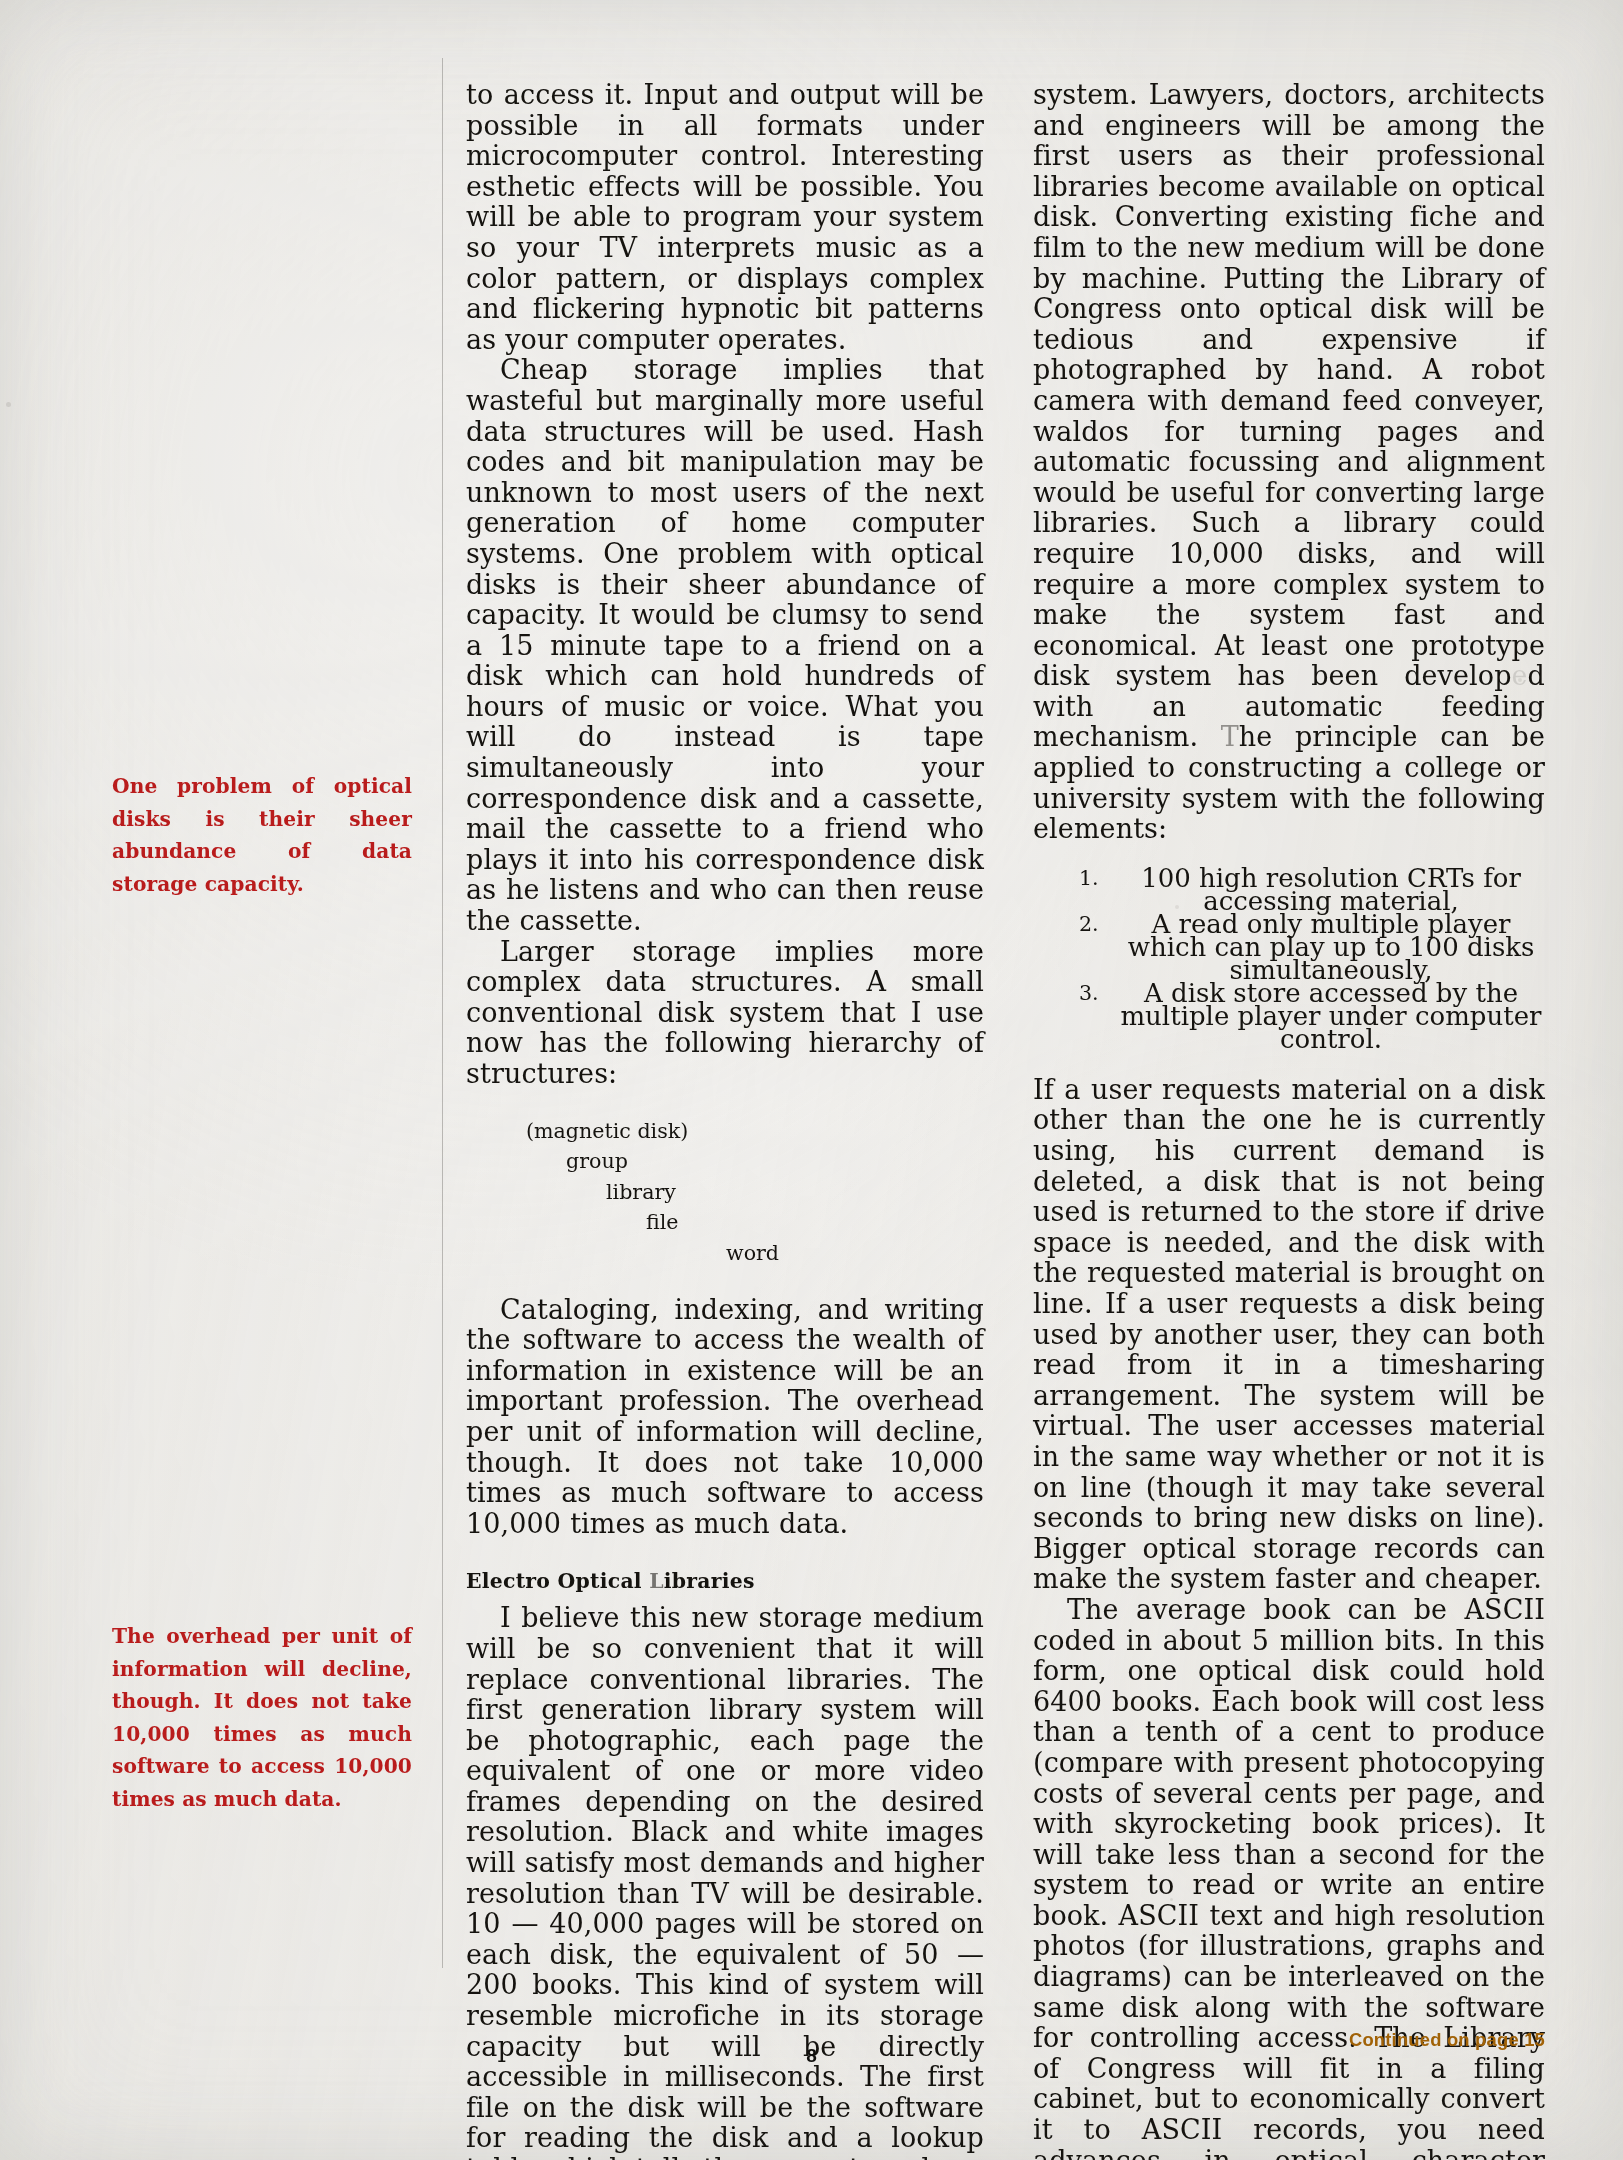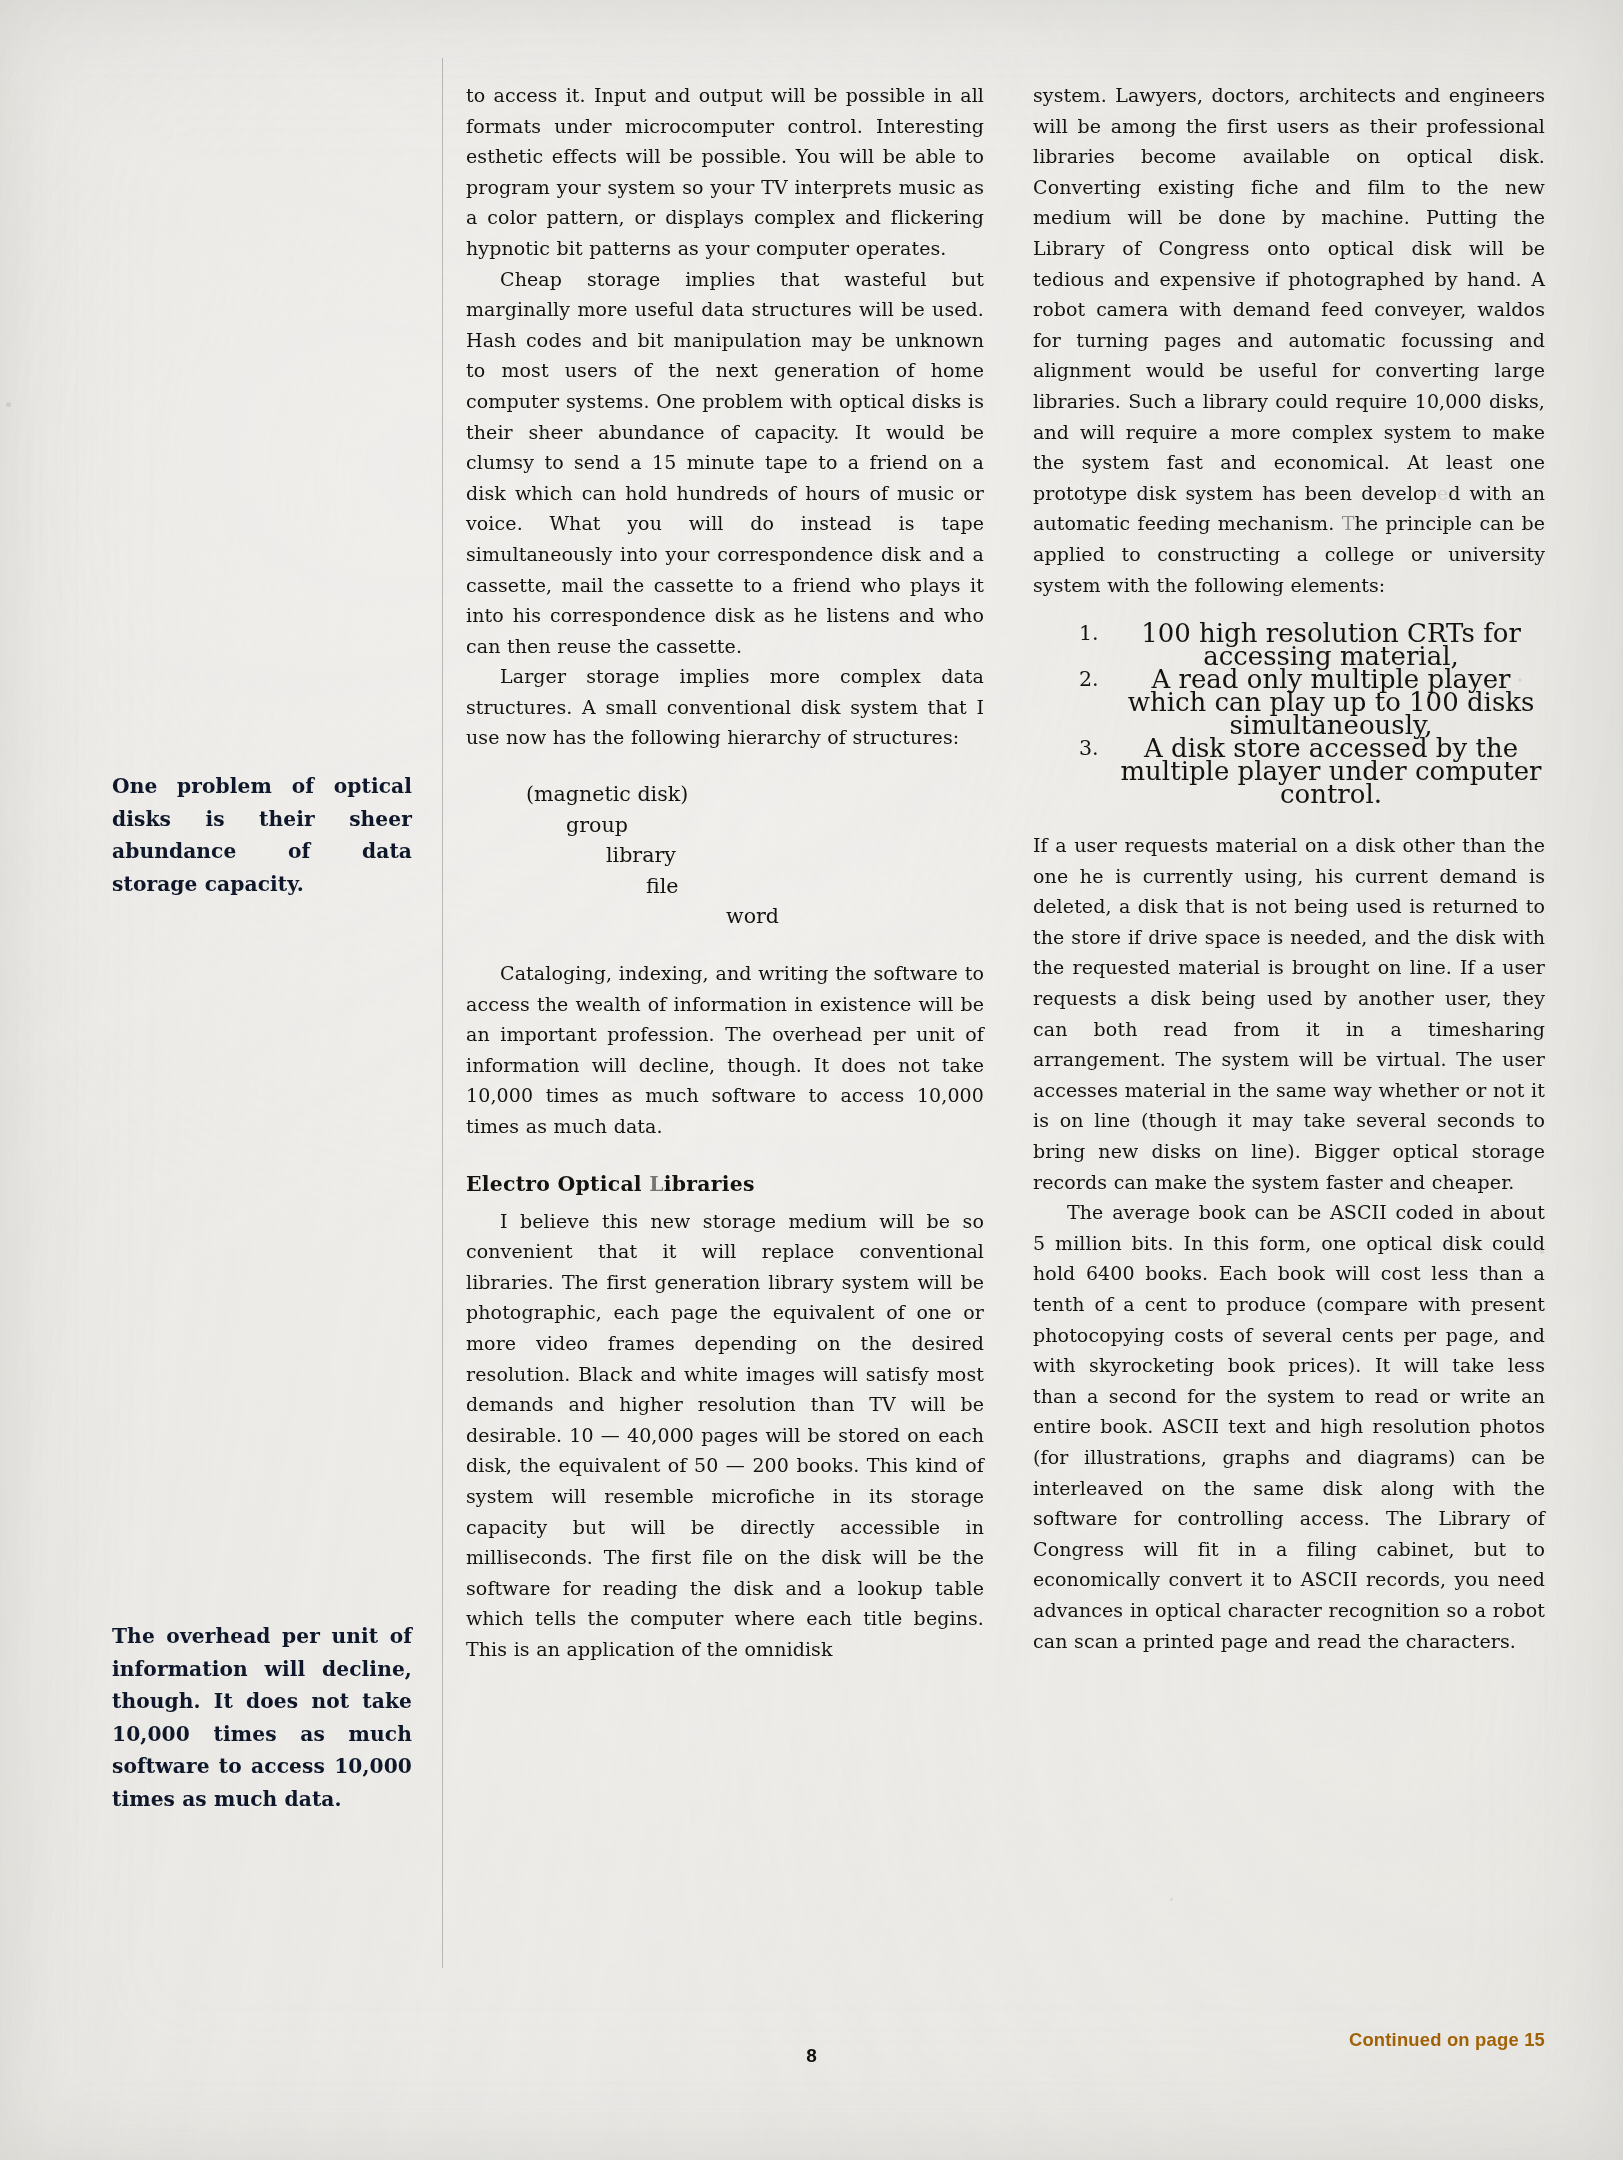--- a/index.html
+++ b/index.html
@@ -72,21 +72,21 @@
     left: 442px;
     top: 58px;
     width: 1px;
     height: 1910px;
     background: rgba(120,118,112,0.45);
   }
 
   
   p.body {
     margin: 0;
-    font-size: 19px;
+    font-size: 27px;
     line-height: 30.6px;
     text-align: justify;
     text-justify: inter-word;
     letter-spacing: 0.1px;
     word-spacing: 0.4px;
   }
   p.body.indent { text-indent: 34px; }
   p.body.noindent { text-indent: 0; }
 
   h3.section-head {
@@ -145,21 +145,21 @@
   .pullquote {
     position: absolute;
     left: 0;
     width: 300px;
     font-family: "DejaVu Serif", "Liberation Serif", serif;
     font-weight: bold;
     font-size: 20.2px;
     line-height: 32.6px;
     text-align: justify;
     text-justify: inter-word;
-    color: #0f172a;
+    color: #b91c1c;
     letter-spacing: 0.1px;
   }
   #pullquote-1 { top: 770px; }
   #pullquote-2 { top: 1620px; }
 
   
   #continued {
     position: absolute;
     right: 0;
     top: 1949px;

